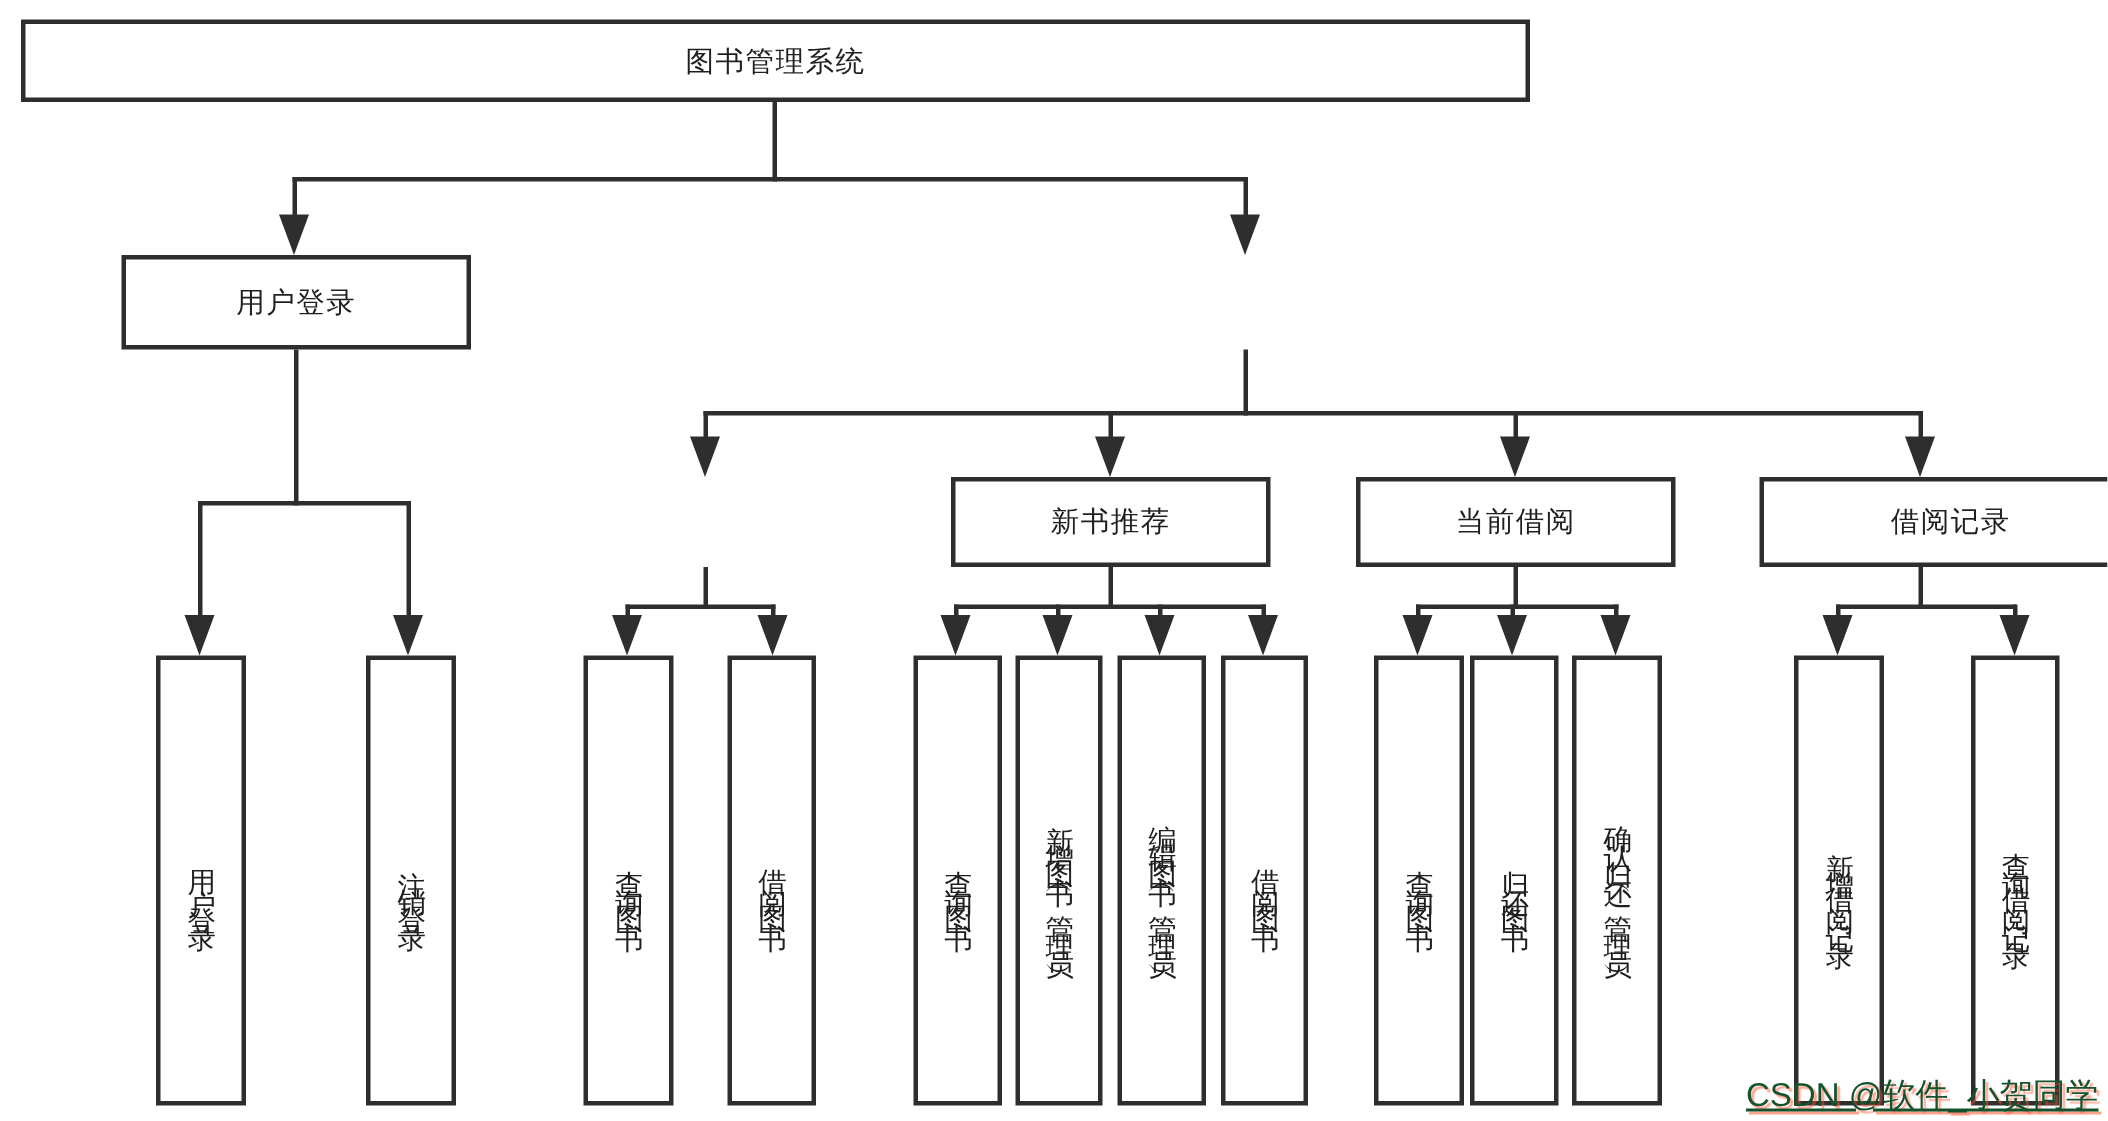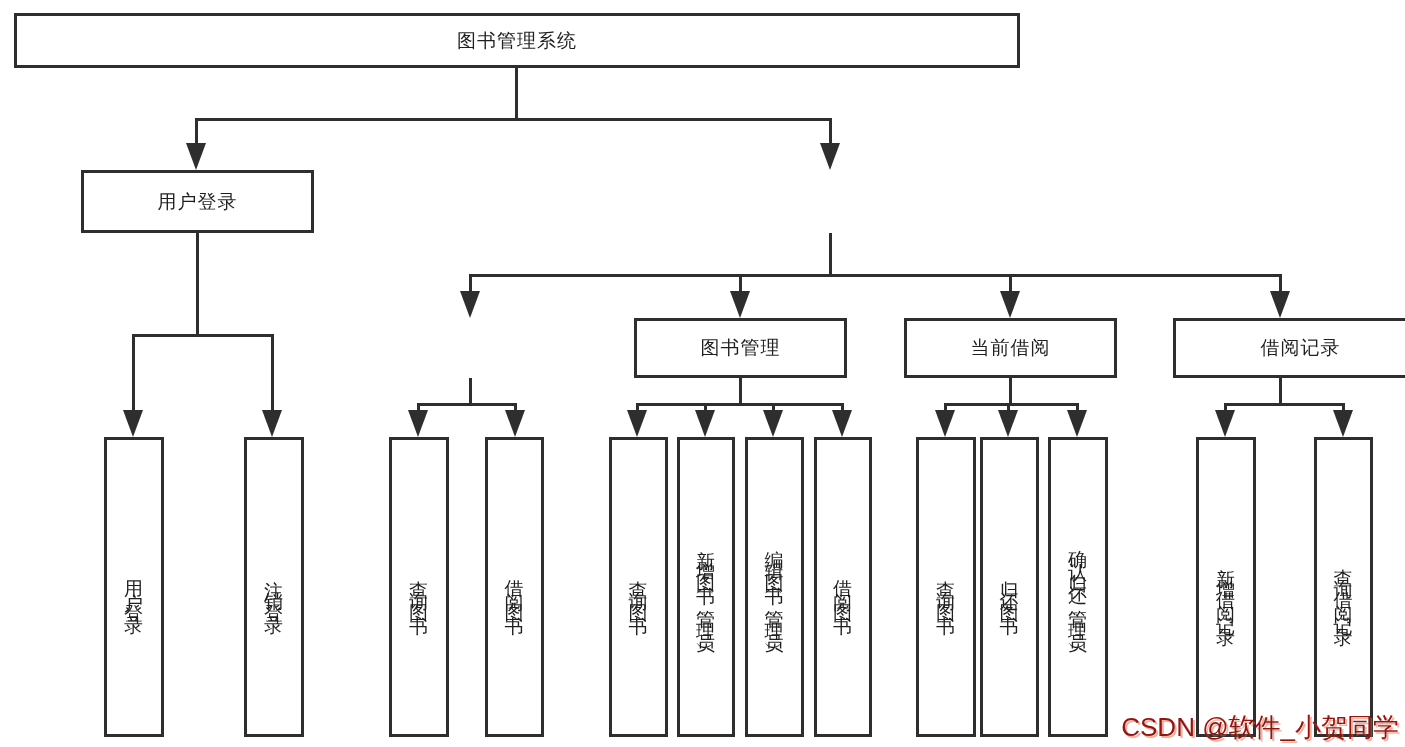--- a/index.html
+++ b/index.html
@@ -36,24 +36,25 @@
   .arrow-down{
     position:absolute;
     width:0;height:0;
     border-left:10px solid transparent;
     border-right:10px solid transparent;
     border-top:27px solid #2e2e2e;
   }
   .watermark{
     position:absolute;
     right:6px;bottom:2px;
-    font-size:26px;
-    color:#7f1d1d;
+    font-size:22px;
+    color:#14532d;
     text-shadow:2px 2px 1px rgba(252,85,49,0.55);
     white-space:nowrap;
+    text-decoration:underline;
   }
 </style>
 </head>
 <body>
 
 <div id="canvas">
 
   <div class="box" style="left:14px;top:13px;width:1006px;height:55px;">图书管理系统</div>
 
   <div class="v-line" style="left:515px;top:68px;height:53px;"></div>
@@ -76,21 +77,21 @@
   <div class="h-line" style="left:469px;top:274px;width:813px;"></div>
   <div class="v-line" style="left:469px;top:274px;height:20px;"></div>
   <div class="arrow-down" style="left:460px;top:291px;"></div>
   <div class="v-line" style="left:739px;top:274px;height:20px;"></div>
   <div class="arrow-down" style="left:730px;top:291px;"></div>
   <div class="v-line" style="left:1009px;top:274px;height:20px;"></div>
   <div class="arrow-down" style="left:1000px;top:291px;"></div>
   <div class="v-line" style="left:1279px;top:274px;height:20px;"></div>
   <div class="arrow-down" style="left:1270px;top:291px;"></div>
 
-  <div class="box" style="left:634px;top:318px;width:213px;height:60px;">图书管理</div>
+  <div class="box" style="left:634px;top:318px;width:213px;height:60px;">新书推荐</div>
   <div class="box" style="left:904px;top:318px;width:213px;height:60px;">当前借阅</div>
   <div class="box" style="left:1173px;top:318px;width:255px;height:60px;">借阅记录</div>
 
   <div class="v-line" style="left:469px;top:378px;height:28px;"></div>
   <div class="h-line" style="left:417px;top:403px;width:100px;"></div>
   <div class="v-line" style="left:417px;top:403px;height:12px;"></div>
   <div class="arrow-down" style="left:408px;top:410px;"></div>
   <div class="v-line" style="left:514px;top:403px;height:12px;"></div>
   <div class="arrow-down" style="left:505px;top:410px;"></div>
 

